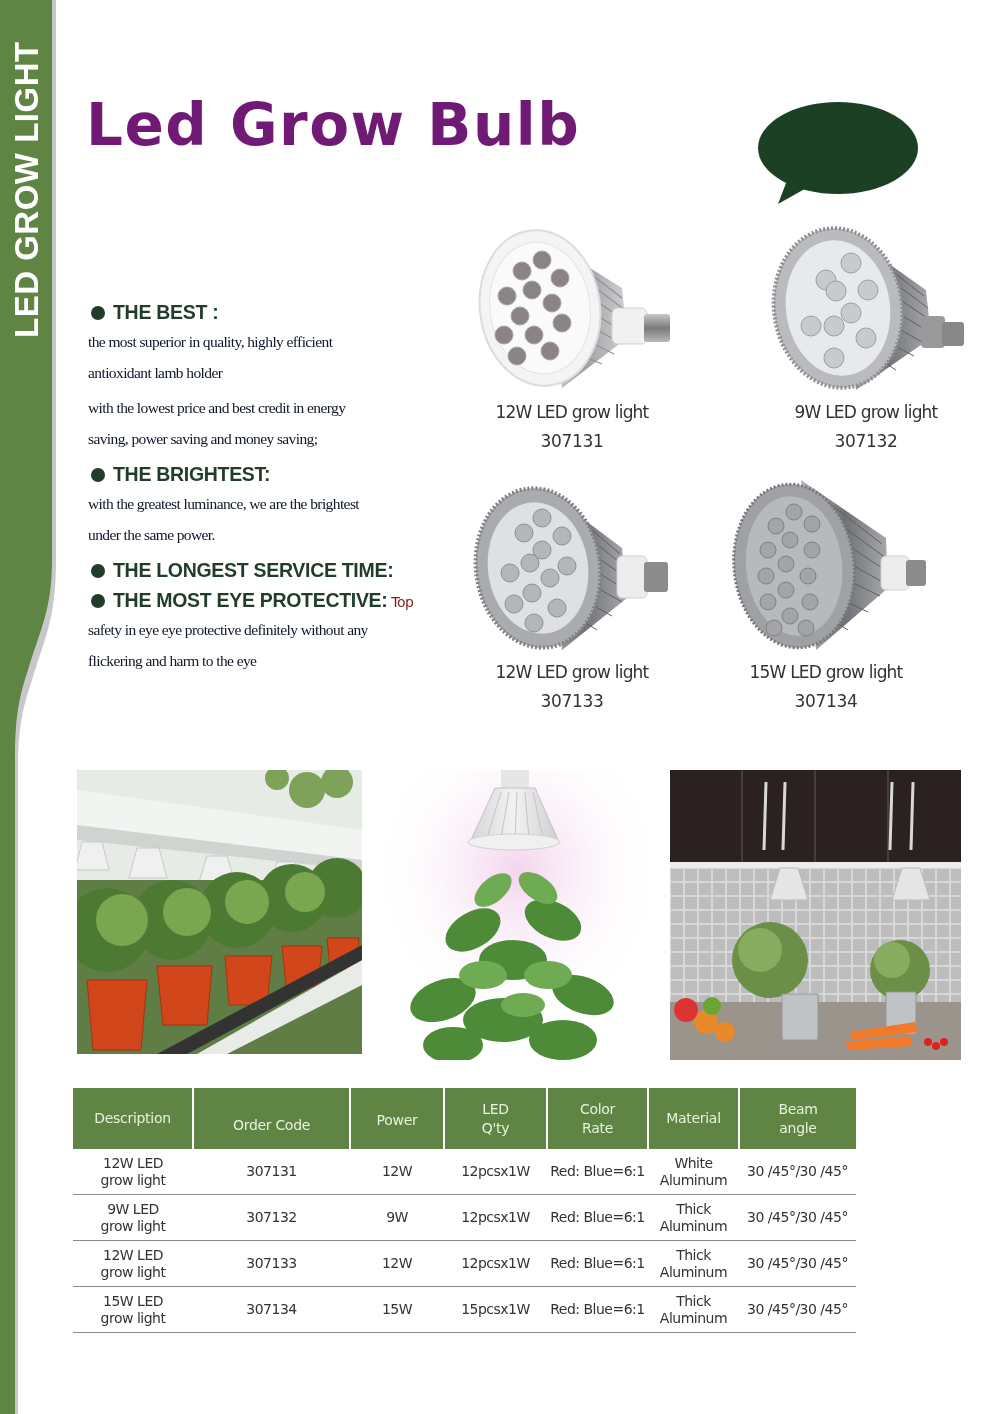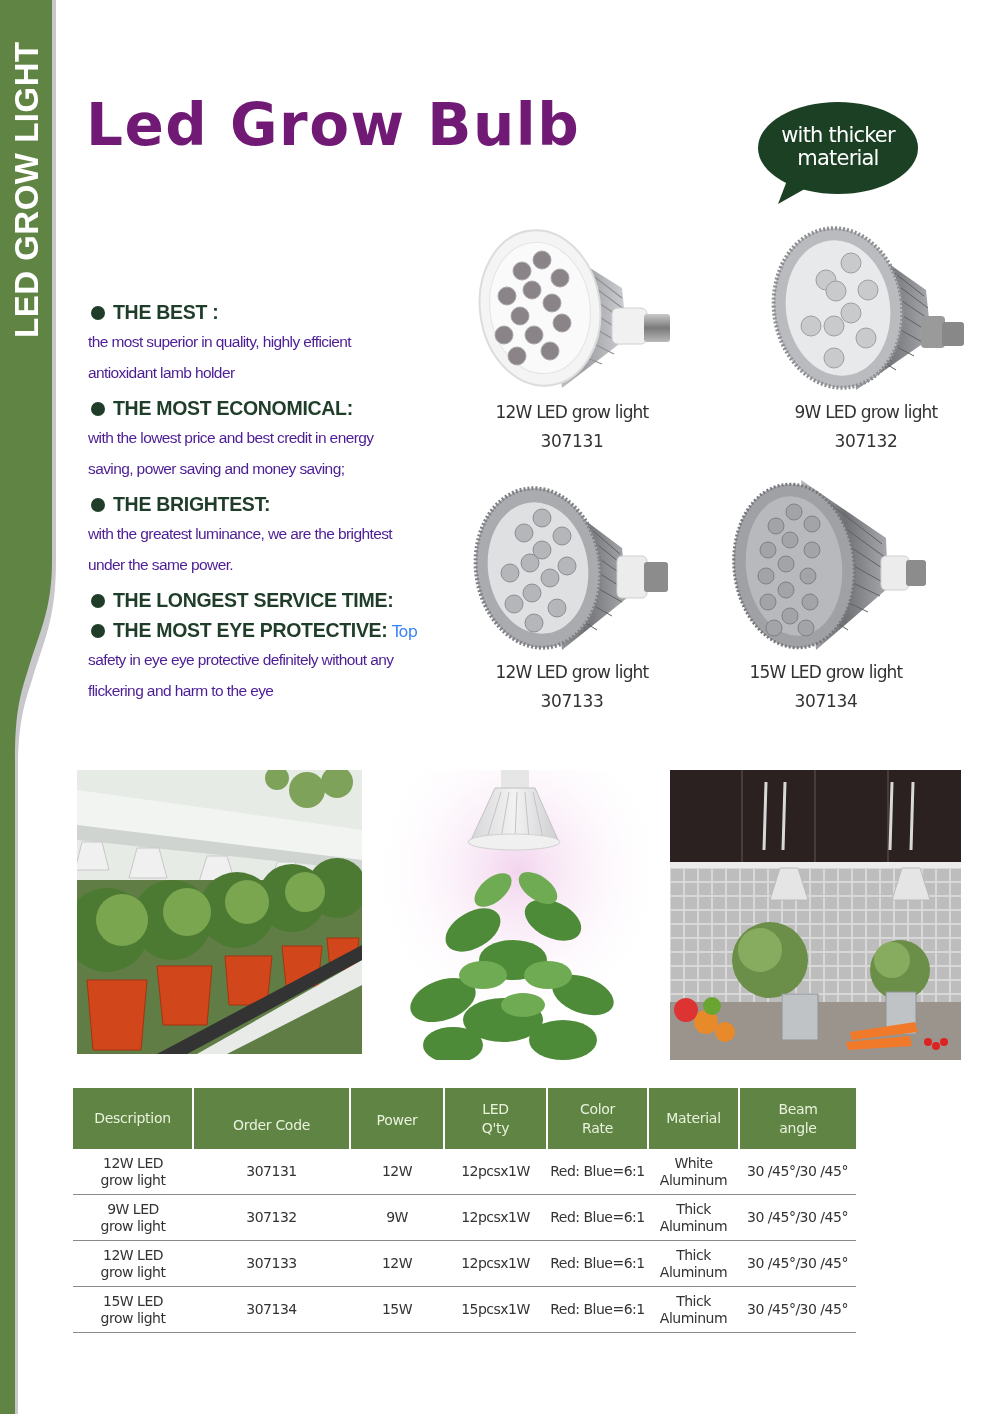--- a/index.html
+++ b/index.html
@@ -35,25 +35,25 @@
   .feature-heading {
     font-family: "Liberation Sans", sans-serif; font-weight: bold; font-size: 19.5px;
     color: #1f3d29; height: 30px; line-height: 30px; white-space: nowrap;
     letter-spacing: -0.3px;
   }
   .feature-heading .dot {
     display: inline-block; width: 14px; height: 14px; border-radius: 50%;
     background: #1f3d29; margin: 0 8px 0 3px; vertical-align: -1px;
   }
   .feature-heading .tail {
-    font-family: "DejaVu Sans", sans-serif; font-weight: normal; font-size: 16px;
-    color: #3b82f6; letter-spacing: -0.6px;
+    font-family: "DejaVu Sans", sans-serif; font-weight: normal; font-size: 14px;
+    color: #7f1d1d; letter-spacing: -0.6px;
   }
   .feature-body {
-    font-family: Liberation Sans, sans-serif; font-size: 15.5px; color: #4c1d95;
+    font-family: Liberation Serif, serif; font-size: 15.5px; color: #0f172a;
     line-height: 30.5px; letter-spacing: -0.6px; margin-bottom: 5px; white-space: nowrap;
   }
   
   .product { position: absolute; width: 220px; text-align: center; }
   .product svg { display: block; margin: 0 auto; }
   .product-name {
     font-family: "DejaVu Sans", sans-serif; font-size: 17px; color: #333;
     letter-spacing: -0.8px; line-height: 29px; white-space: nowrap;
   }
   .product-code {
@@ -92,36 +92,31 @@
 </svg>
 <div class="sidebar-label">LED GROW LIGHT</div>
 
 <h1 class="page-title">Led Grow Bulb</h1>
 
 <div class="bubble">
   <svg width="172" height="108" viewBox="0 0 172 108">
     <ellipse cx="90" cy="48" rx="80" ry="46" fill="#1b4024"></ellipse>
     <path d="M40 78 L30 104 L62 86 Z" fill="#1b4024"></path>
   </svg>
-  <div class="bubble-text">
-    <div>with thicker</div>
-    <div>material</div>
-  </div>
 </div>
 
 <div class="features">
   <div>
     <div class="feature-heading"><span class="dot"></span><span>THE BEST :</span></div>
     <div class="feature-body">
       <div>the most superior in quality, highly efficient</div>
       <div>antioxidant lamb holder</div>
     </div>
   </div>
   <div>
-    <div class="feature-heading"><span class="dot"></span><span>THE MOST ECONOMICAL:</span></div>
     <div class="feature-body">
       <div>with the lowest price and best credit in energy</div>
       <div>saving, power saving and money saving;</div>
     </div>
   </div>
   <div>
     <div class="feature-heading"><span class="dot"></span><span>THE BRIGHTEST:</span></div>
     <div class="feature-body">
       <div>with the greatest luminance, we are the brightest</div>
       <div>under the same power.</div>

